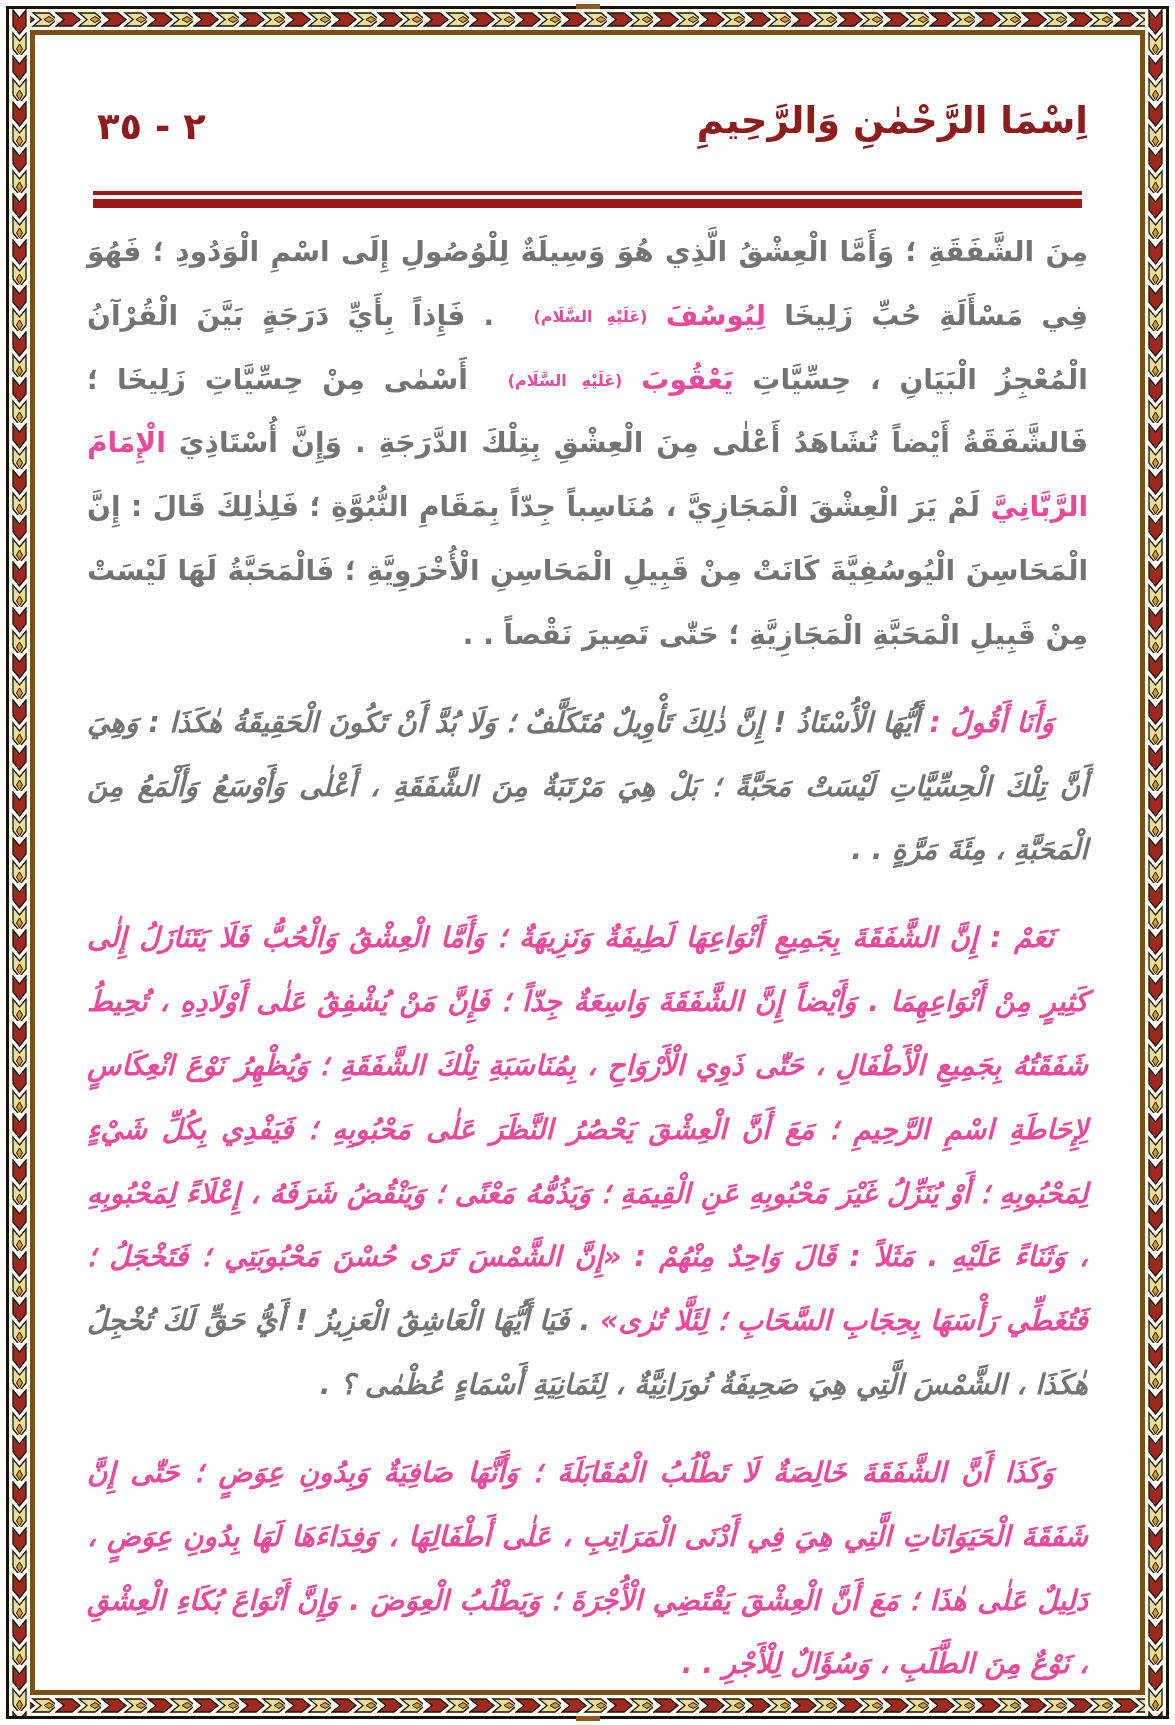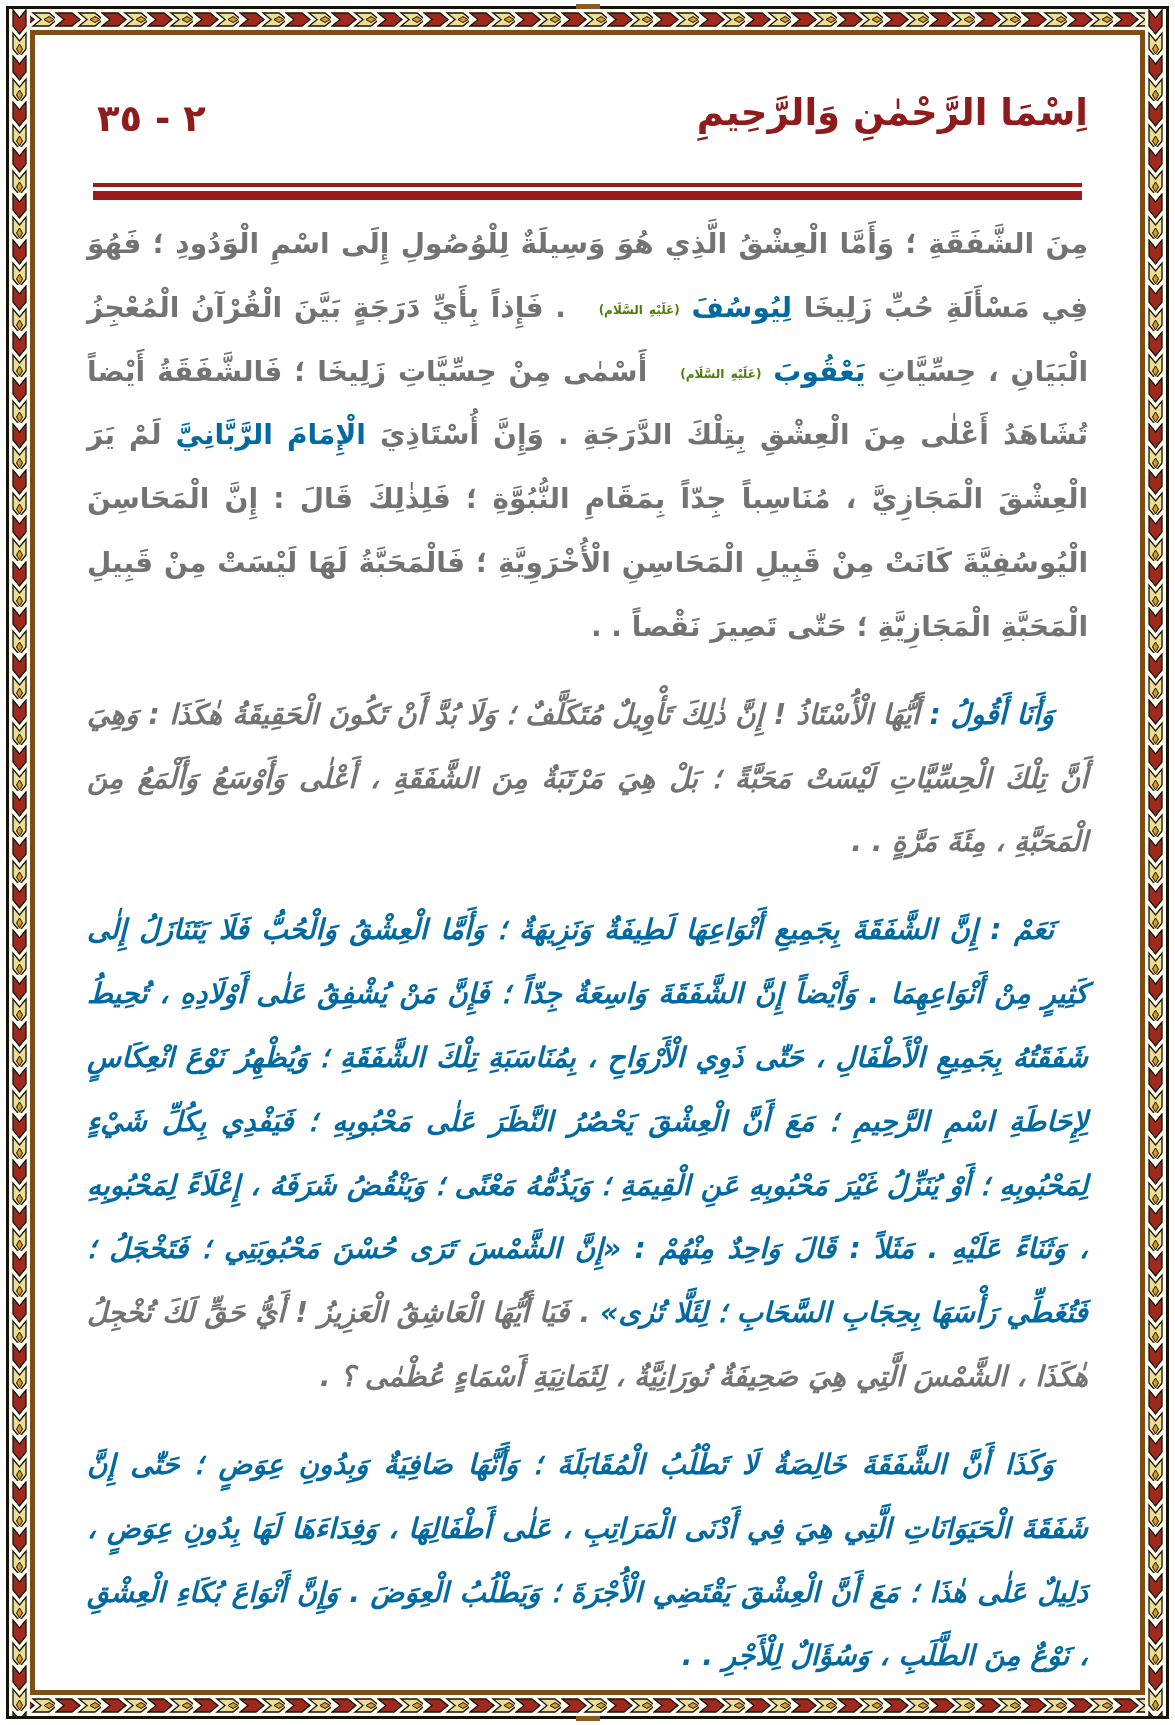--- a/index.html
+++ b/index.html
@@ -25,21 +25,21 @@
   .tab-top-a{top:4px;} .tab-top-b{top:31px;}
   .tab-bot-a{bottom:4px;} .tab-bot-b{bottom:31px;}
   .inner-frame{
     position:absolute; inset:30px;
     border:5px solid #7d4e16;
     background:#ffffff;
   }
   
   .content{
     position:absolute; inset:35px;
-    padding:28px 52px 20px 52px;
+    padding:36px 52px 20px 52px;
     direction:rtl;
     box-sizing:border-box;
   }
   .header{position:relative; height:110px;}
   .page-num{
     position:absolute; left:10px; top:34px;
     color:#8f1c1c; font-size:37px; font-weight:bold;
     direction:rtl;
   }
   .doc-title{
@@ -52,23 +52,23 @@
   .body-text{
     margin-top:12px;
     font-size:28px; font-weight:bold;
     line-height:2.28;
     text-align:justify;
     color:#181818;
   }
   .para{margin:0 0 24px 0;}
   .para.indent{text-indent:34px;font-style:italic;}
   .seg-black{color:#737373;}
-  .seg-red{color:#0369a1;}
+  .seg-red{color:#ec4899;}
   .seg-seal{
-    color:#4d7c0f; font-size:12px; font-weight:bold;
+    color:#ec4899; font-size:16px; font-weight:bold;
     letter-spacing:-1px;
     vertical-align:3px;
     white-space:nowrap;
     margin-left:21px;
   }
 </style>
 </head>
 <body>
 
 <div class="page">

